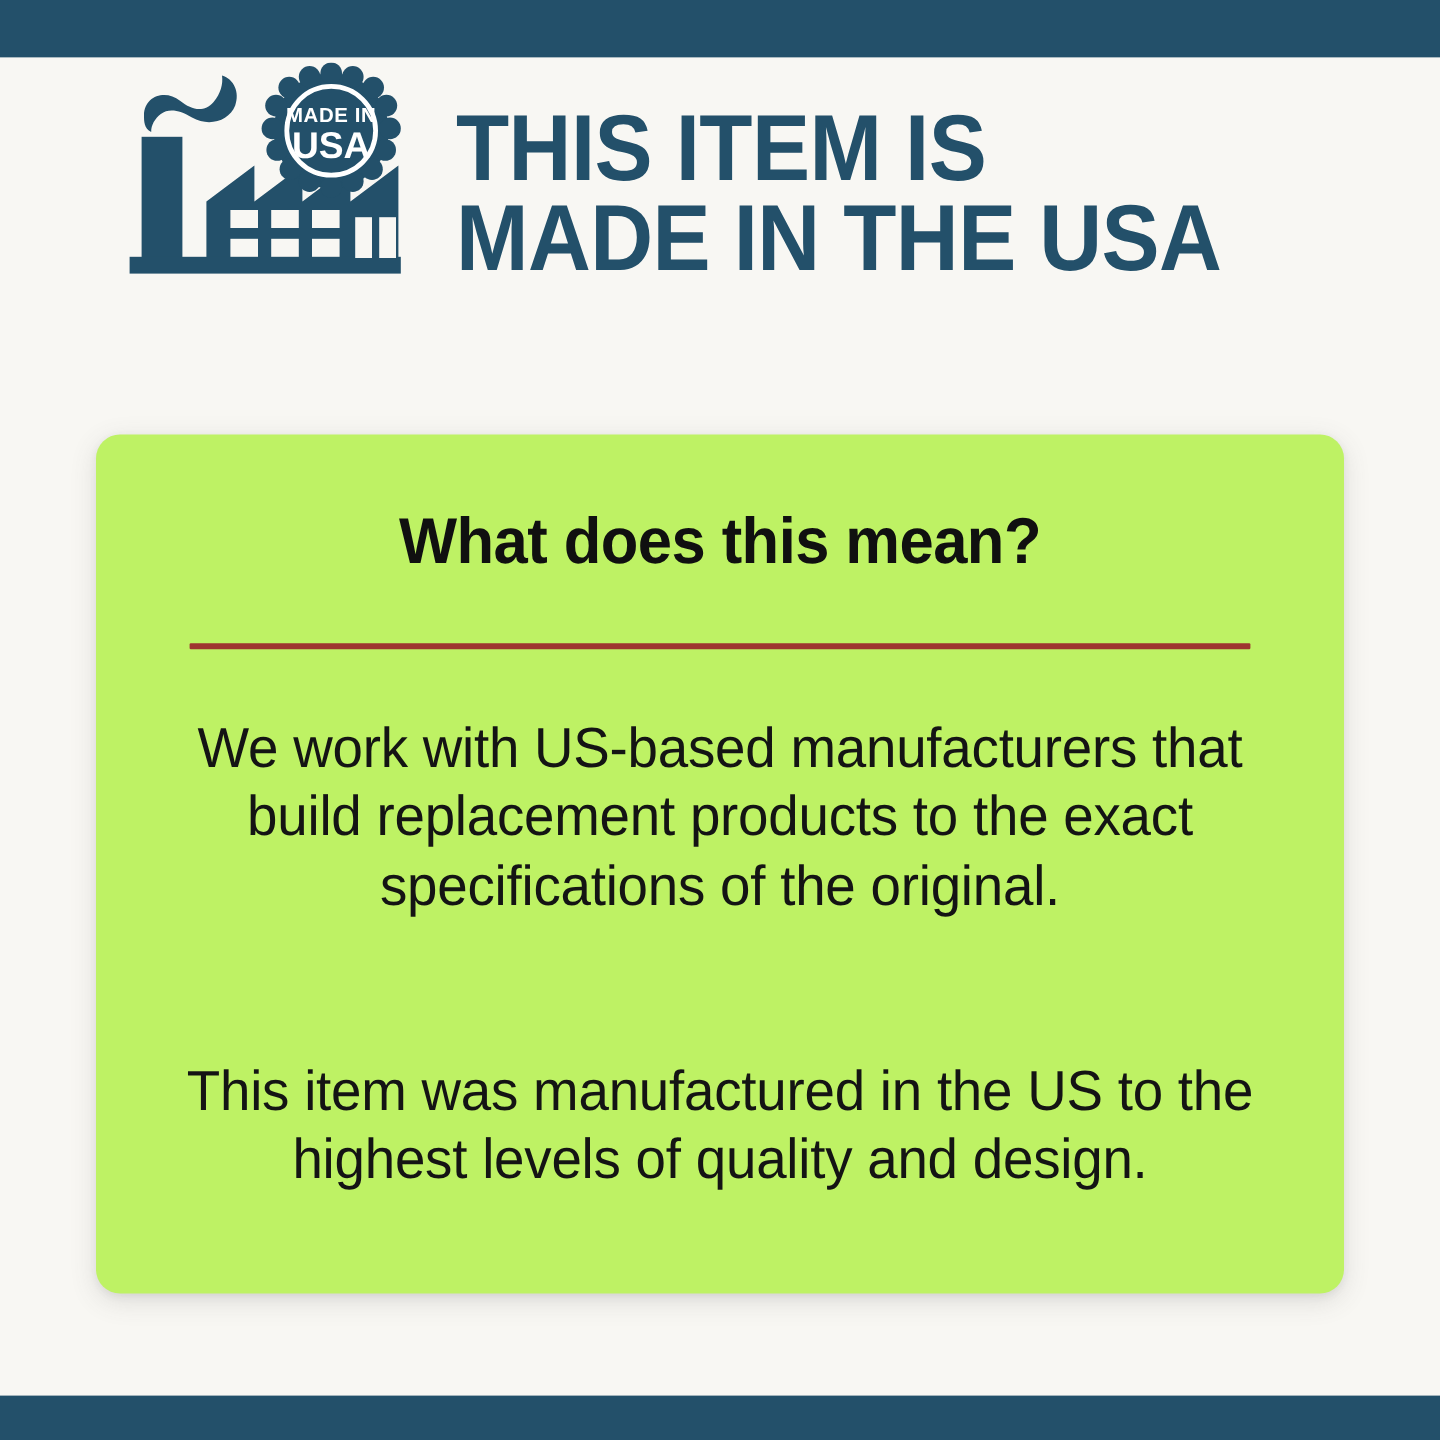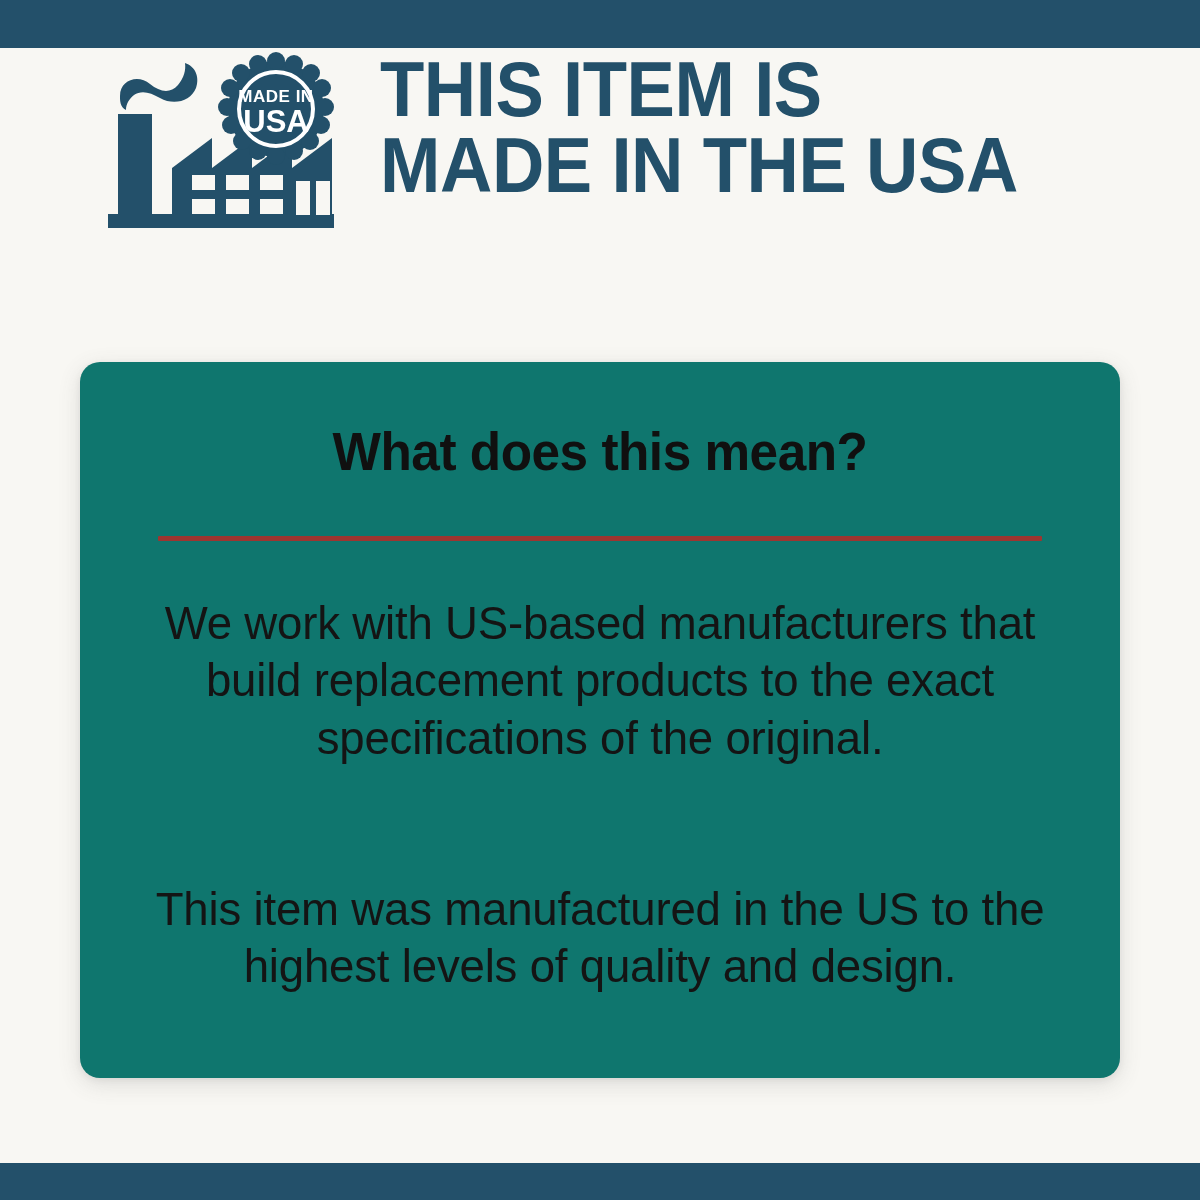--- a/index.html
+++ b/index.html
@@ -36,21 +36,21 @@
   }
 
   
   .header {
     position: absolute;
     top: 52px;
     left: 100px;
     width: 1060px;
     height: 185px;
     display: flex;
-    align-items: flex-start;
+    align-items: flex-end;
     gap: 42px;
   }
   .logo-wrap {
     width: 238px;
     height: 185px;
     flex: 0 0 auto;
     position: relative;
   }
   .logo-wrap svg { display: block; }
 
@@ -68,21 +68,21 @@
   }
   .headline-line { display: block; }
 
   
   .card {
     position: absolute;
     top: 362px;
     left: 80px;
     width: 1040px;
     height: 716px;
-    background: #0f766e;
+    background: #bef264;
     border-radius: 20px;
     box-shadow: 0 6px 22px rgba(80, 80, 80, 0.16),
                 0 2px 6px rgba(80, 80, 80, 0.08);
   }
 
   .card-title {
     position: absolute;
     top: 58px;
     left: 0;
     width: 1040px;

